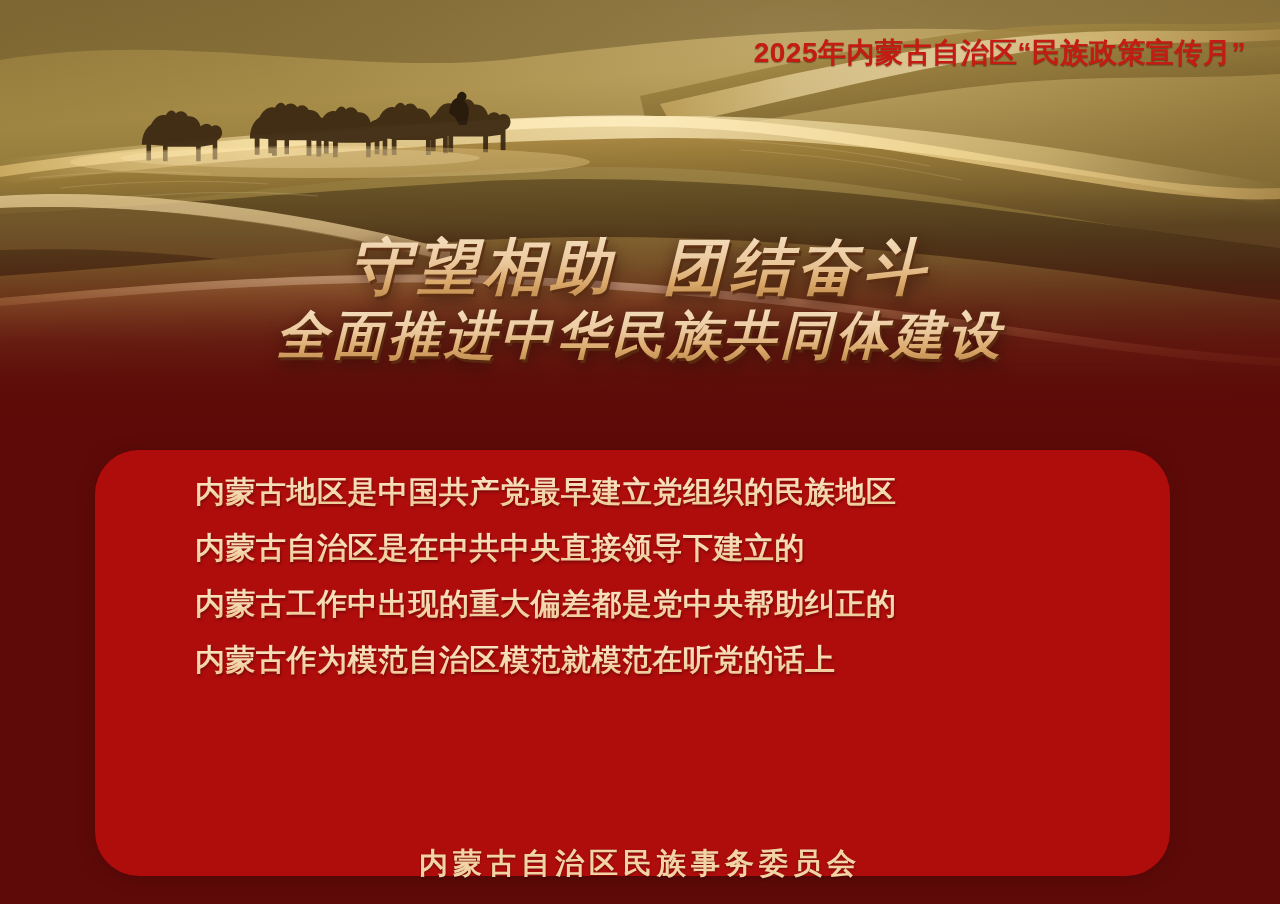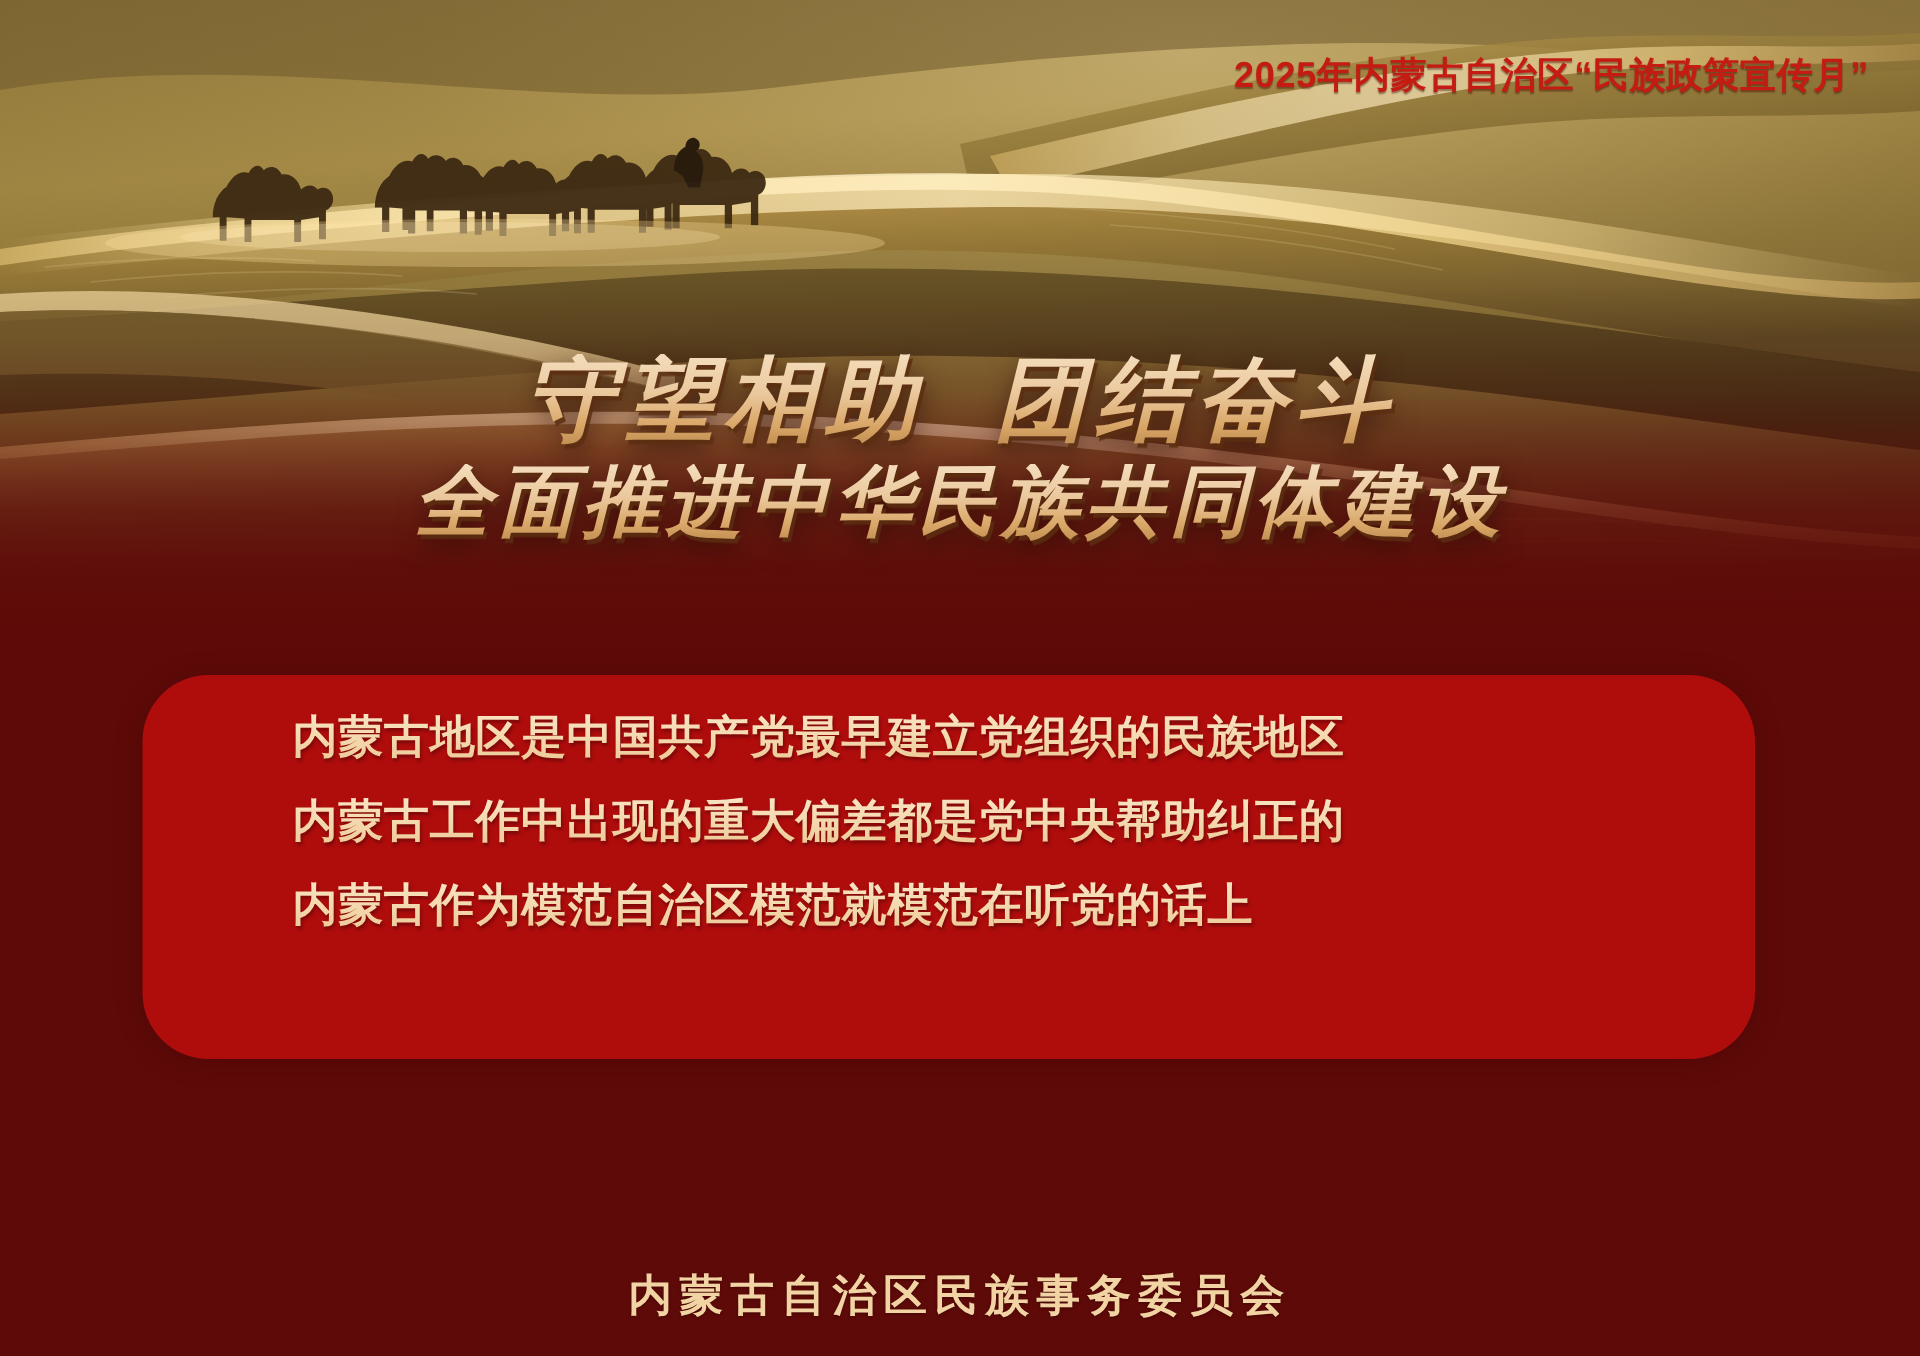--- a/index.html
+++ b/index.html
@@ -43,21 +43,21 @@
        rgba(94,10,8,0.95) 380px,
        rgba(94,10,8,1.00) 420px);
     pointer-events: none;
   }
 
   
   .header-title {
     position: absolute;
     right: 34px;
     top: 34px;
-    font-size: 24px;
+    font-size: 28px;
     font-weight: bold;
     color: #C41C12;
     letter-spacing: 0.5px;
     white-space: nowrap;
     text-shadow: 0 1px 1px rgba(60,10,0,0.45);
     z-index: 6;
   }
 
   
   .title-block {
@@ -92,21 +92,21 @@
     letter-spacing: 4px;
     margin-top: 12px;
   }
 
   
   .panel {
     position: absolute;
     left: 95px;
     top: 450px;
     width: 1075px;
-    height: 256px;
+    height: 426px;
     background: #AF0C0C;
     border-radius: 44px;
     z-index: 4;
     box-shadow: 0 2px 18px rgba(40,4,3,0.25);
   }
   .panel-list {
     position: absolute;
     left: 100px;
     top: 14px;
     right: 40px;
@@ -301,20 +301,21 @@
   <div class="title-block">
     <div class="title-line title-line-1">
       <span>守望相助</span><span class="gap"></span><span>团结奋斗</span>
     </div>
     <div class="title-line title-line-2">全面推进中华民族共同体建设</div>
   </div>
 
   <div class="panel">
     <div class="panel-list">
       <div class="panel-item">内蒙古地区是中国共产党最早建立党组织的民族地区</div>
+      <div class="panel-item">内蒙古自治区是在中共中央直接领导下建立的</div>
       <div class="panel-item">内蒙古工作中出现的重大偏差都是党中央帮助纠正的</div>
       <div class="panel-item">内蒙古作为模范自治区模范就模范在听党的话上</div>
     </div>
   </div>
 
   <div class="footer">
     <span class="footer-text">内蒙古自治区民族事务委员会</span>
   </div>
 
 </div>

